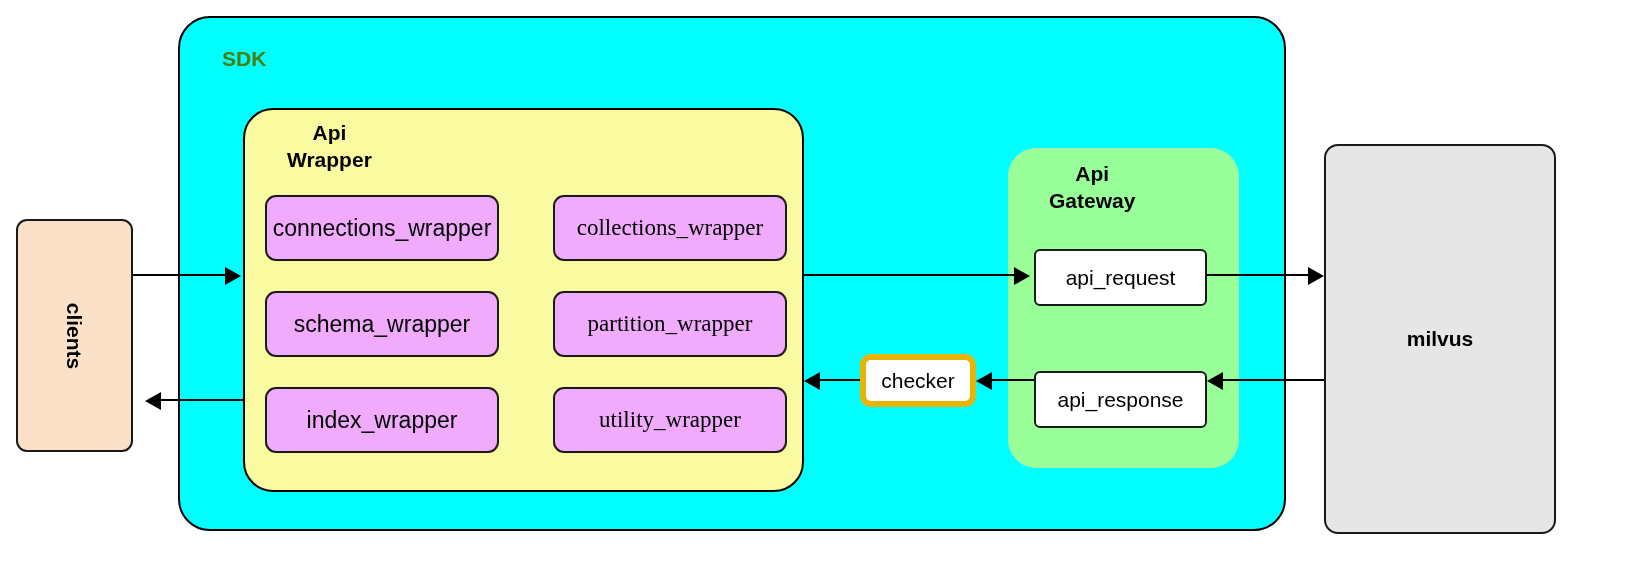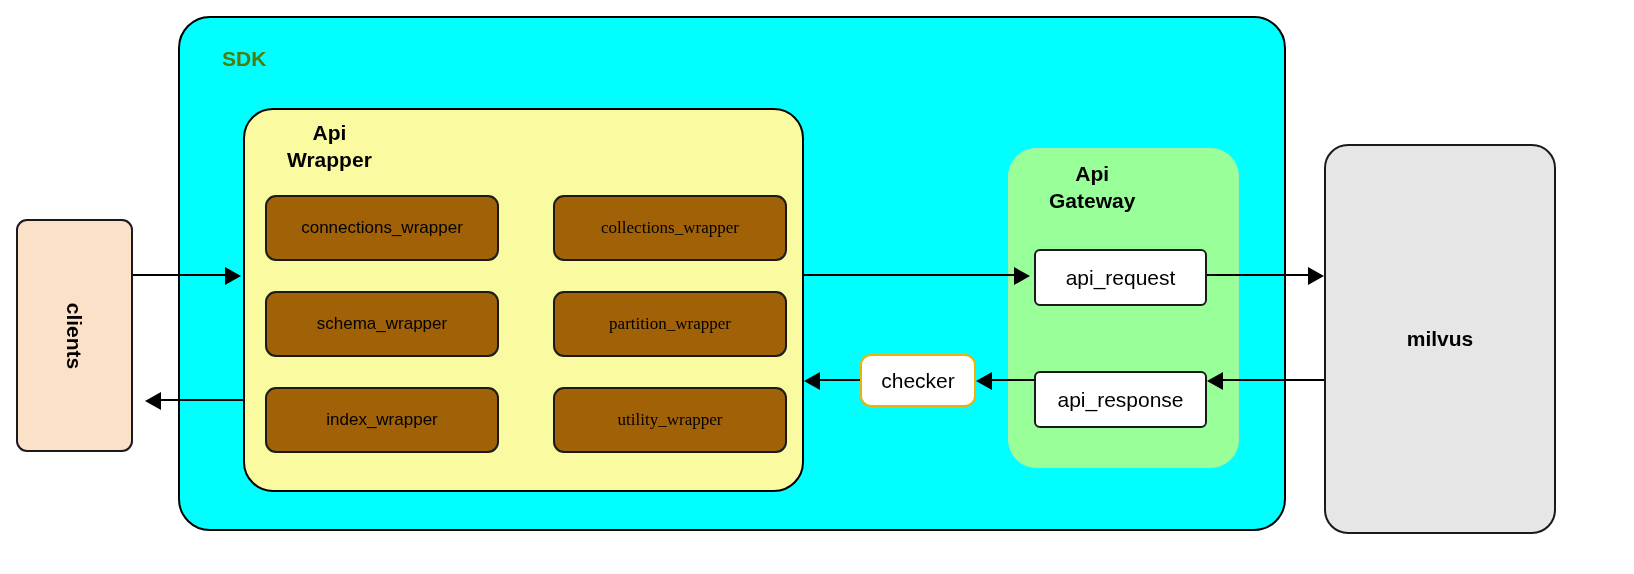--- a/index.html
+++ b/index.html
@@ -65,24 +65,24 @@
     top: 9px;
     font-size: 21px;
     font-weight: bold;
     line-height: 27px;
     white-space: pre-line;
     color: #000000;
   }
 
   
   .wrapper-box {
-    background: #a16207;
+    background: #f0abfc;
     border: 2px solid #1a1a1a;
     border-radius: 11px;
-    font-size: 17px;
+    font-size: 23px;
     line-height: 24px;
   }
   .wrapper-box.col1 { left: 265px; width: 234px; }
   .wrapper-box.col2 { left: 553px; width: 234px; font-family: Liberation Serif, serif; }
   .wrapper-box.row1 { top: 195px; height: 66px; }
   .wrapper-box.row2 { top: 291px; height: 66px; }
   .wrapper-box.row3 { top: 387px; height: 66px; }
 
   
   #api-gateway-container {
@@ -113,21 +113,21 @@
     left: 1034px;
     width: 173px;
     height: 57px;
   }
   #api-request-box { top: 249px; }
   #api-response-box { top: 371px; }
 
   
   #checker-box {
     background: #FFFFFF;
-    border: 2px solid #eab308;
+    border: 6px solid #eab308;
     border-radius: 11px;
     font-size: 21px;
     left: 860px;
     top: 354px;
     width: 116px;
     height: 53px;
   }
 
   
   #clients-box {
@@ -143,21 +143,21 @@
   }
   #clients-label {
     transform: rotate(90deg);
     white-space: nowrap;
   }
 
   
   #milvus-box {
     background: #E6E6E6;
     border: 2px solid #1a1a1a;
-    border-radius: 24px;
+    border-radius: 14px;
     left: 1324px;
     top: 144px;
     width: 232px;
     height: 390px;
     font-size: 21px;
     font-weight: bold;
   }
 
   
   .edge {

